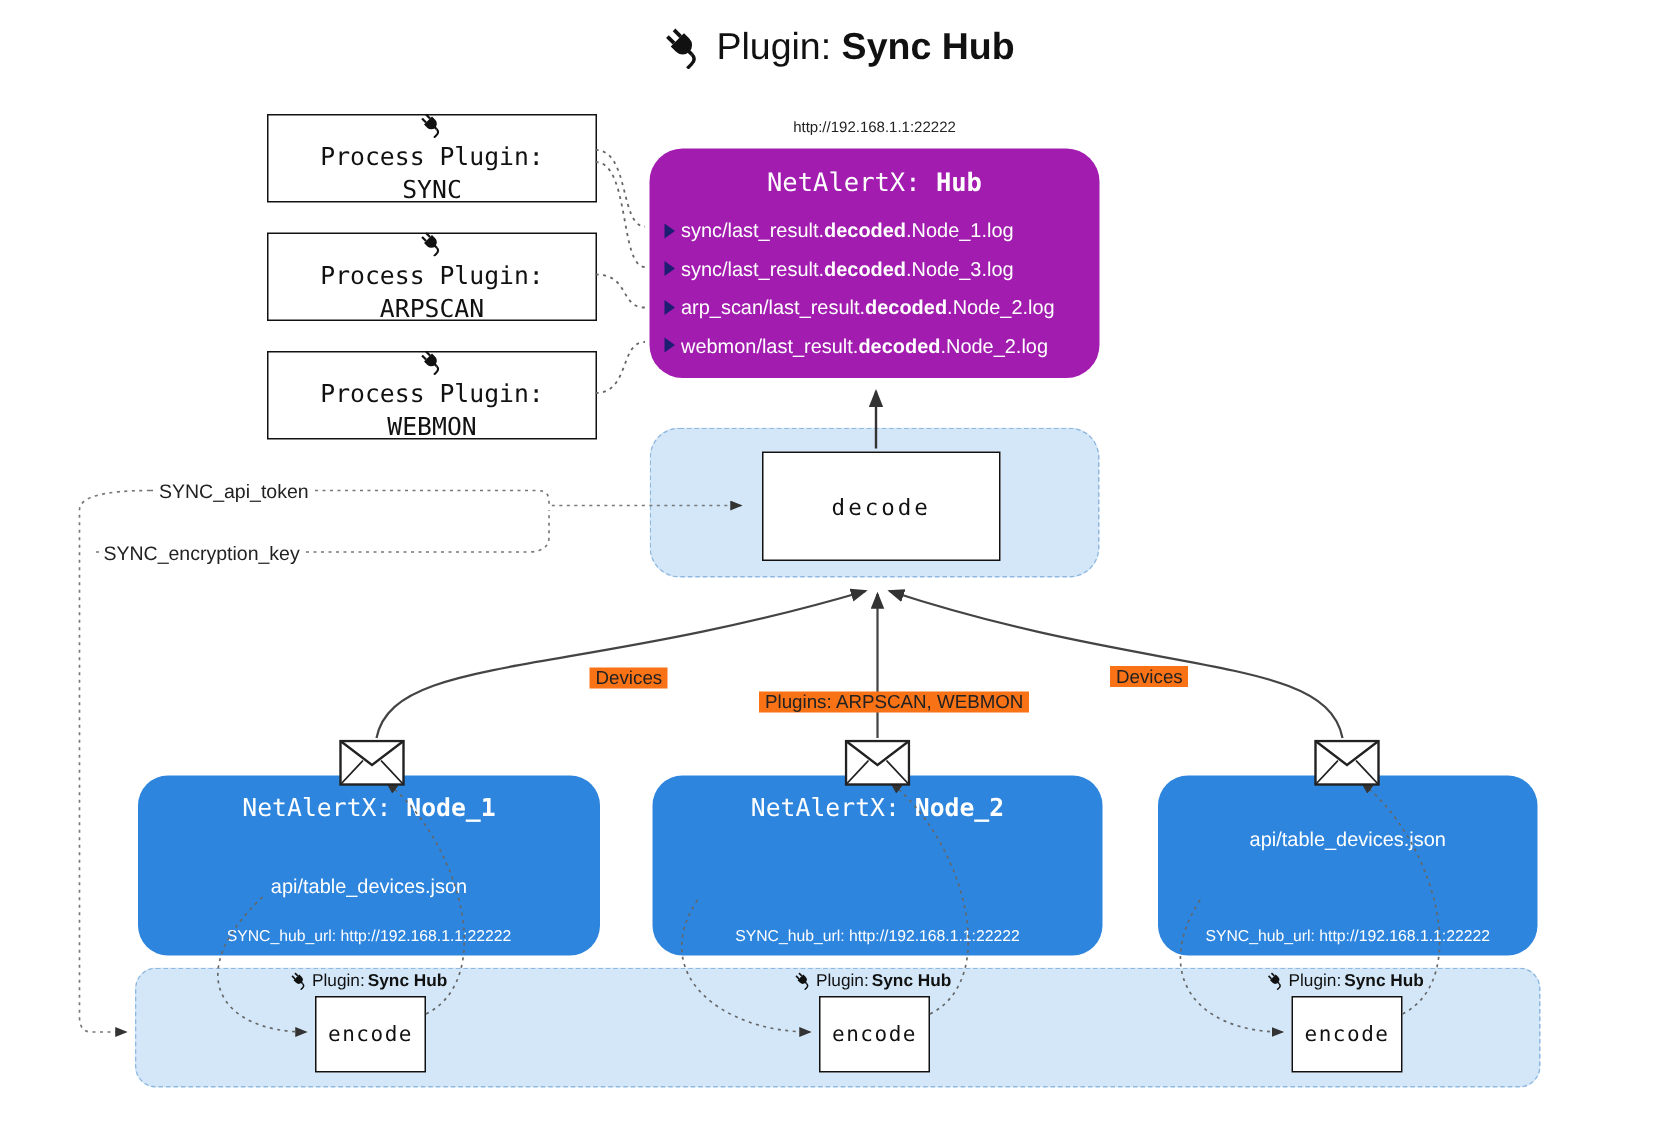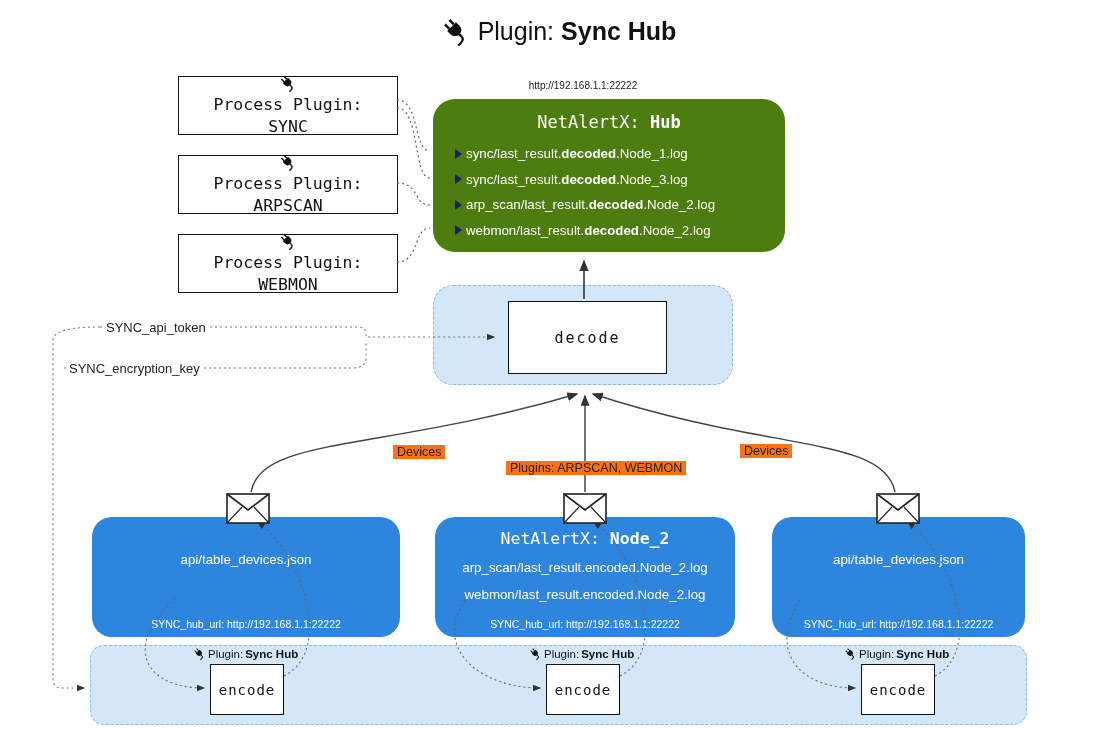--- a/index.html
+++ b/index.html
@@ -17,25 +17,25 @@
 
   
   .pbox{position:absolute;left:178px;width:218px;height:57px;background:#fff;border:1.6px solid #111;
         display:flex;flex-direction:column;justify-content:center;align-items:center;z-index:2;
         font-family:"DejaVu Sans Mono",monospace;font-size:16.5px;line-height:22px;}
   .pbox .row1{display:flex;align-items:center;gap:2px;flex-direction:column;}
   .pbox .plug{width:18px;height:18px;}
 
   
   .hub-url{position:absolute;left:433px;top:80px;width:300px;text-align:center;font-size:10px;color:#222;z-index:2;}
-  .hub{position:absolute;left:433px;top:99px;width:352px;height:153px;background:#4d7c0f;border-radius:22px;
+  .hub{position:absolute;left:433px;top:99px;width:300px;height:153px;background:#a21caf;border-radius:22px;
        color:#fff;z-index:2;}
   .hub-title{margin-top:13px;text-align:center;font-family:"DejaVu Sans Mono",monospace;font-size:17px;}
   .hub-files{margin-top:9px;}
-  .hub-file{display:flex;align-items:center;height:25.5px;padding-left:22px;font-size:13.3px;white-space:nowrap;}
+  .hub-file{display:flex;align-items:center;height:25.5px;padding-left:10px;font-size:13.3px;white-space:nowrap;}
   .tri{width:0;height:0;border-top:5px solid transparent;border-bottom:5px solid transparent;
        border-left:7px solid #1d1d72;margin-right:4px;flex:0 0 auto;}
 
   
   .decode-panel{position:absolute;left:433px;top:285px;width:300px;height:100px;background:#d3e7f8;
                 border:1px dashed #8fb8e0;border-radius:20px;box-sizing:border-box;z-index:1;}
   .decode-box{position:absolute;left:508px;top:301px;width:157px;height:71px;background:#fff;border:1.6px solid #111;
               display:flex;align-items:center;justify-content:center;z-index:2;
               font-family:"DejaVu Sans Mono",monospace;font-size:15px;letter-spacing:2px;}
 
@@ -202,32 +202,31 @@
   <div class="decode-box">decode</div>
 
   <div class="cfg" style="left:103px;top:320px">SYNC_api_token</div>
   <div class="cfg" style="left:66px;top:361px">SYNC_encryption_key</div>
 
   <div class="edge-lbl" style="left:393px;top:445px">Devices</div>
   <div class="edge-lbl" style="left:506px;top:461px">Plugins: ARPSCAN, WEBMON</div>
   <div class="edge-lbl" style="left:740px;top:444px">Devices</div>
 
   <div class="node" style="left:92px;width:308px">
+    <div class="node-title">
+      <span>NetAlertX: </span><b>Node_1</b>
+    </div>
     <div class="node-files">
       <div>api/table_devices.json</div>
     </div>
     <div class="node-url">SYNC_hub_url: http://192.168.1.1:22222</div>
   </div>
   <div class="node" style="left:435px;width:300px">
     <div class="node-title">
       <span>NetAlertX: </span><b>Node_2</b>
-    </div>
-    <div class="node-files" style="margin-top:6px">
-      <div>arp_scan/last_result.encoded.Node_2.log</div>
-      <div>webmon/last_result.encoded.Node_2.log</div>
     </div>
     <div class="node-url">SYNC_hub_url: http://192.168.1.1:22222</div>
   </div>
   <div class="node" style="left:772px;width:253px">
     <div class="node-files">
       <div>api/table_devices.json</div>
     </div>
     <div class="node-url">SYNC_hub_url: http://192.168.1.1:22222</div>
   </div>
 

